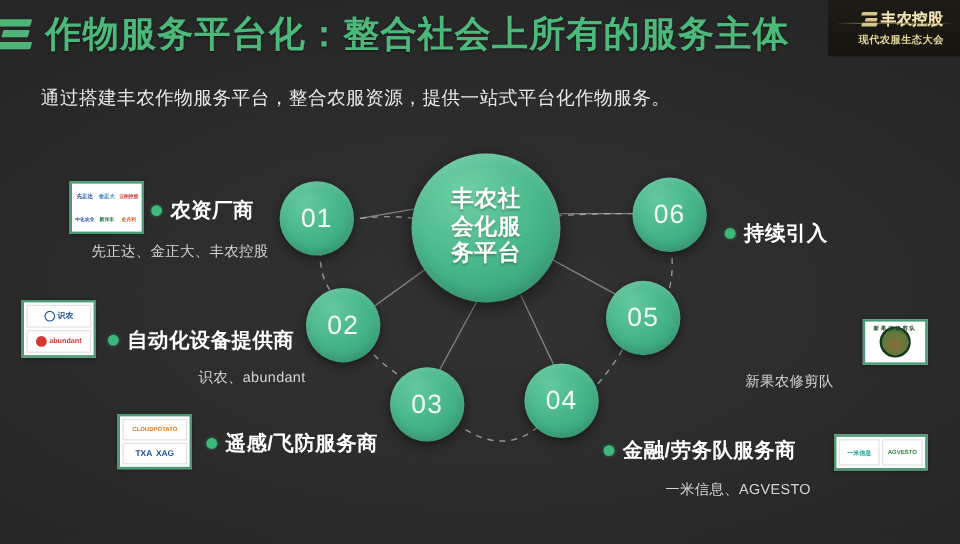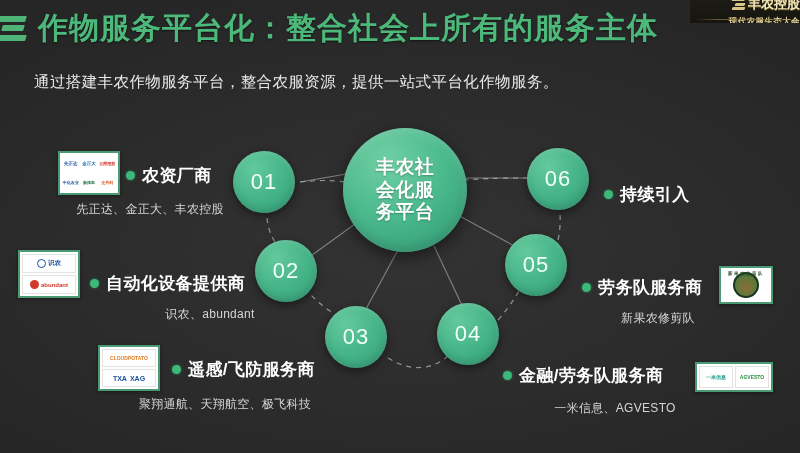--- a/index.html
+++ b/index.html
@@ -11,23 +11,23 @@
     position:relative;
   }
   #slide {
     position:absolute; inset:0;
     background:
       radial-gradient(ellipse 70% 60% at 50% 55%, #333333 0%, #2c2c2c 55%, #262626 100%);
   }
 
   
   .corner-logo{
-    position:absolute; top:0; right:0; width:110px; height:23px;
+    position:absolute; top:0; right:0; width:110px; height:47px;
     background:linear-gradient(180deg,#1d1b16 0%,#17150f 100%);
-    display:flex; flex-direction:column; align-items:flex-end; justify-content:center;
+    display:flex; flex-direction:column; align-items:center; justify-content:center;
     overflow:hidden;
   }
   .corner-row1{ display:flex; align-items:center; gap:3px; margin-left:14px; }
   .corner-mark{ display:flex; flex-direction:column; gap:1.5px; }
   .corner-mark i{ display:block; width:13px; height:3px; background:#d8c58a;
      transform:skewX(-20deg); border-radius:1px; }
   .corner-mark i:nth-child(2){ width:10px; margin-left:3px; }
   .corner-mark i:nth-child(3){ width:13px; }
   .corner-cn{
     font-size:13px; font-weight:bold; letter-spacing:0px;
@@ -273,46 +273,39 @@
           <span class="txt" style="font-size:7px;">XAG</span>
         </div>
       </div>
     </div>
     <div class="label-grp" style="left:172px;top:358px;">
       <div class="label-row">
         <span class="dot"></span>
         <span class="lbl">遥感/飞防服务商</span>
       </div>
     </div>
-    <div class="sub" style="position:absolute;left:100px;top:392px;width:250px;text-align:center;">聚翔通航、天翔航空、极飞科技</div>
 
     <div class="label-grp" style="left:503px;top:364px;">
       <div class="label-row">
         <span class="dot"></span>
         <span class="lbl">金融/劳务队服务商</span>
       </div>
     </div>
     <div class="plate" style="left:695px;top:362px;width:78px;height:30px;">
       <div class="side2">
         <div class="logo-cell">
           <span class="txt sm" style="color:#1a9b8c;">一米信息</span>
         </div>
         <div class="logo-cell">
           <span class="txt sm" style="color:#2f8c3f;">AGVESTO</span>
         </div>
       </div>
     </div>
     <div class="sub" style="position:absolute;left:500px;top:396px;width:230px;text-align:center;">一米信息、AGVESTO</div>
 
-    <div class="label-grp" style="left:582px;top:276px;">
-      <div class="label-row">
-        <span class="dot"></span>
-        <span class="lbl">劳务队服务商</span>
-      </div>
-    </div>
     <div class="plate" style="left:719px;top:266px;width:54px;height:38px;">
       <div class="emblem-wrap">
         <span class="emblem-arc">新果农修剪队</span>
         <span class="emblem"></span>
       </div>
     </div>
     <div class="sub" style="position:absolute;left:578px;top:306px;width:160px;text-align:center;">新果农修剪队</div>
 
     <div class="label-grp" style="left:604px;top:183px;">
       <div class="label-row">

